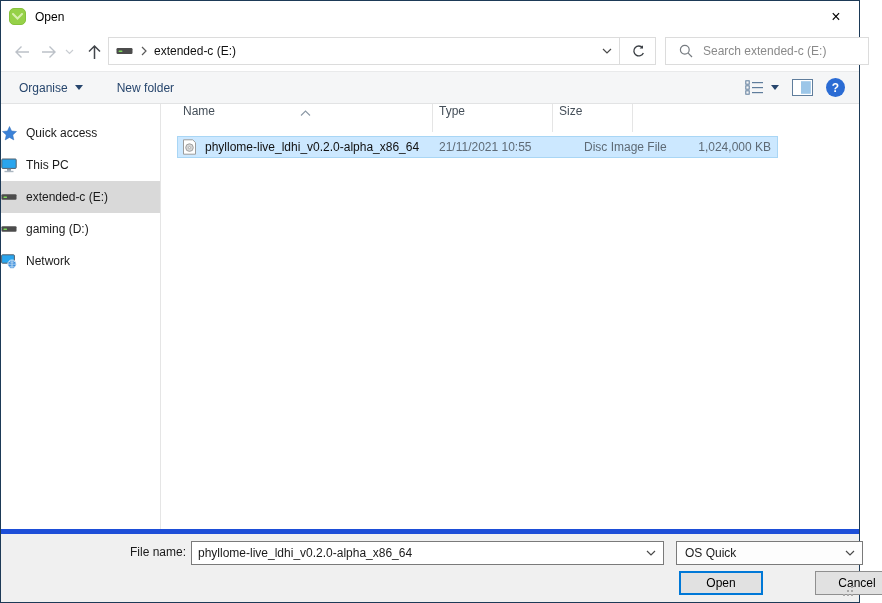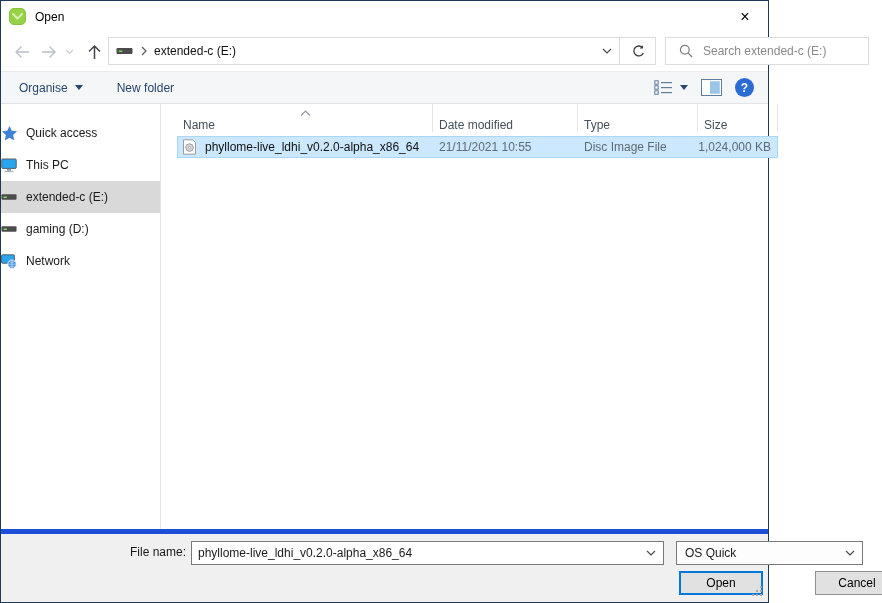--- a/index.html
+++ b/index.html
@@ -6,21 +6,21 @@
   body {
     font-family: "Liberation Sans", "DejaVu Sans", sans-serif;
     font-size: 12px;
     color: #1a1a1a;
     background: #ffffff;
     width: 882px; height: 603px;
     overflow: hidden;
   }
   .win {
     position: relative;
-    width: 769px; height: 603px;
+    width: 860px; height: 603px;
     background: #e5e5e5;
     border: 1px solid #1d3a57;
   }
 
   
   .titlebar {
     height: 31px;
     display: flex; align-items: center;
     padding-left: 8px;
     background: #ffffff;
@@ -120,21 +120,21 @@
     height: 32px; display: flex; align-items: center;
     cursor: default;
   }
   .side-item.selected { background: #d9d9d9; }
   .side-item .s-icon { width: 16px; height: 16px; margin-right: 9px;
     display: flex; align-items: center; justify-content: center; flex: none; }
 
   .filepanel { flex: 1; position: relative; }
   .header-row { display: flex; height: 28px; padding-left: 16px; position: relative; }
   .hcell {
-    display: flex; align-items: flex-end;
+    display: flex; align-items: flex-start;
     padding-left: 6px;
     color: #454f59;
     border-right: 1px solid #e5e5e5;
   }
   .hc-name { width: 256px; }
   .hc-date { width: 145px; }
   .hc-type { width: 120px; }
   .hc-size { width: 80px; }
   .sort-caret { position: absolute; left: 139px; top: 1px; }
 
@@ -351,23 +351,20 @@
 
     <div class="filepanel">
       <div class="sort-caret">
         <svg width="11" height="6" viewBox="0 0 11 6">
           <path d="M1 5.5L5.5 1 10 5.5" stroke="#8b98a5" stroke-width="1.1" fill="none"></path>
         </svg>
       </div>
       <div class="header-row">
         <div class="hcell hc-name">
           <span>Name</span>
-        </div>
-        <div class="hcell hc-date">
-          <span>Date modified</span>
         </div>
         <div class="hcell hc-type">
           <span>Type</span>
         </div>
         <div class="hcell hc-size">
           <span>Size</span>
         </div>
       </div>
 
       <div class="file-row">

